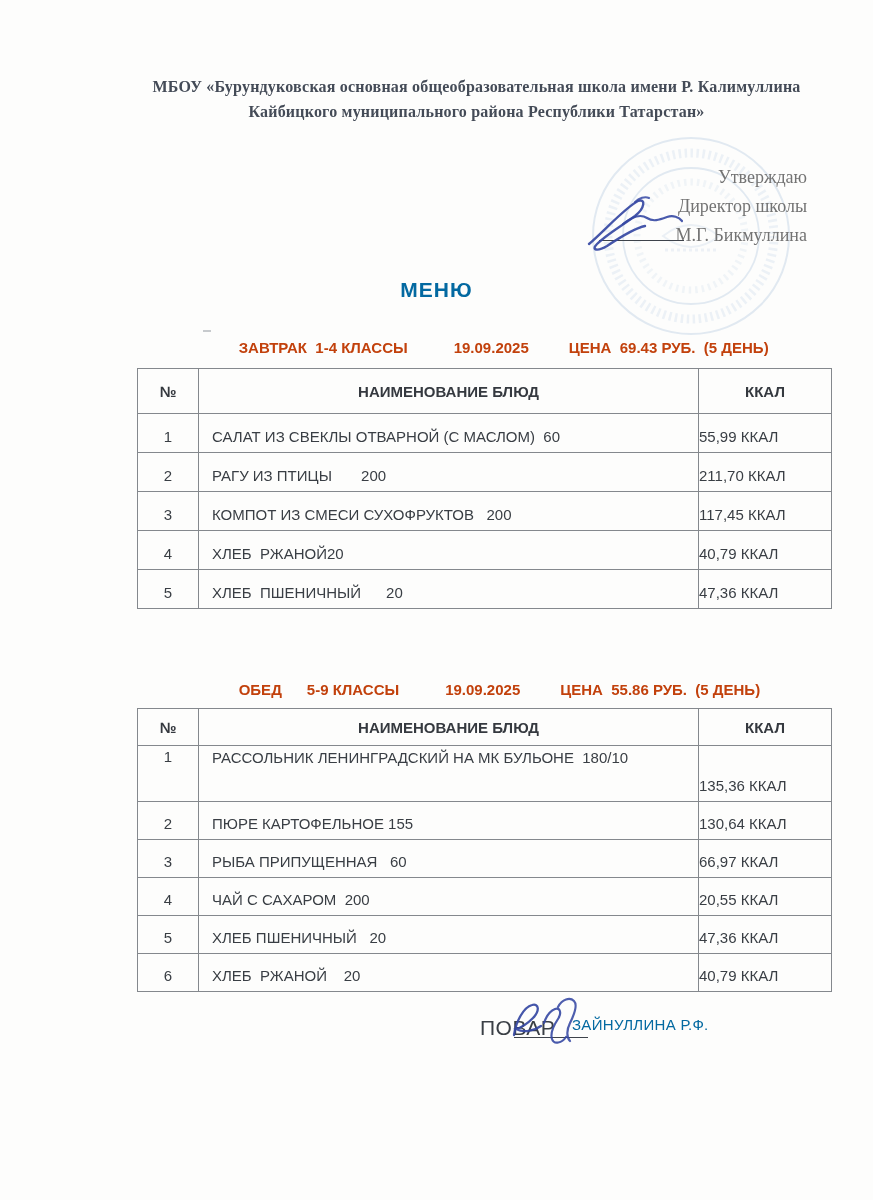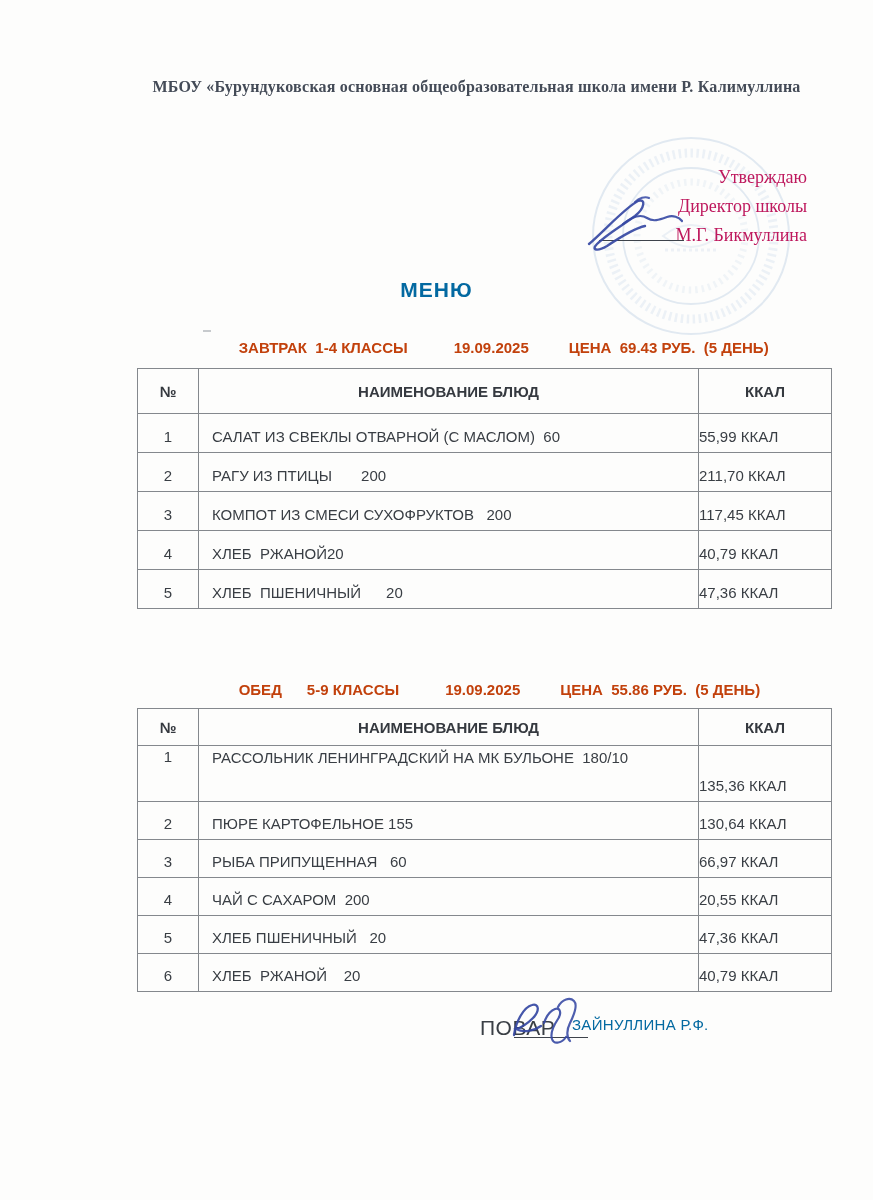--- a/index.html
+++ b/index.html
@@ -22,21 +22,21 @@
     font-size:16px; font-weight:600; line-height:25px;
     color:#444b57; letter-spacing:.2px;
   }
   
   .stamp { position:absolute; top:130px; left:585px; width:212px; height:212px; pointer-events:none; }
   
   .approval {
     position:absolute; top:163px; right:66px;
     text-align:right;
     font-family:"Liberation Serif", serif;
-    font-size:18px; line-height:29px; color:#be185d;
+    font-size:18px; line-height:29px; color:#737373;
   }
   .sig-line-director {
     position:absolute; top:227px; left:599px; width:85px; height:14px;
     border-bottom:1.6px solid #3e434b;
   }
   .director-sig { position:absolute; top:188px; left:583px; width:130px; height:72px; }
   
   .menu-title {
     position:absolute; top:278px; left:0; right:0;
     text-align:center;
@@ -80,20 +80,21 @@
   .cook-sig { position:absolute; top:993px; left:500px; width:100px; height:56px; }
   .cook-name { position:absolute; top:1016px; left:572px; font-size:15px; color:#0369a1; letter-spacing:.3px; }
 </style>
 </head>
 <body>
 
 <div class="page">
 
   <div class="school-header">
     <div>МБОУ «Бурундуковская основная общеобразовательная школа имени Р. Калимуллина</div>
+    <div>Кайбицкого муниципального района Республики Татарстан»</div>
   </div>
 
   <div class="stamp">
     <svg width="212" height="212" viewBox="0 0 212 212">
       <circle cx="106" cy="106" r="98" fill="none" stroke="#7fa3cf" stroke-width="2" opacity="0.22"></circle>
       <circle cx="106" cy="106" r="68" fill="none" stroke="#7fa3cf" stroke-width="1.8" opacity="0.22"></circle>
       <circle cx="106" cy="106" r="83" fill="none" stroke="#7fa3cf" stroke-width="9" stroke-dasharray="2.5 3.5" opacity="0.13"></circle>
       <circle cx="106" cy="106" r="54" fill="none" stroke="#7fa3cf" stroke-width="7" stroke-dasharray="2.5 4" opacity="0.10"></circle>
       <path d="M78 106 q28 -22 56 0 q-28 22 -56 0 Z" fill="none" stroke="#7fa3cf" stroke-width="2" opacity="0.14"></path>
       <line x1="80" y1="120" x2="132" y2="120" stroke="#7fa3cf" stroke-width="3" stroke-dasharray="3 3" opacity="0.12"></line>

